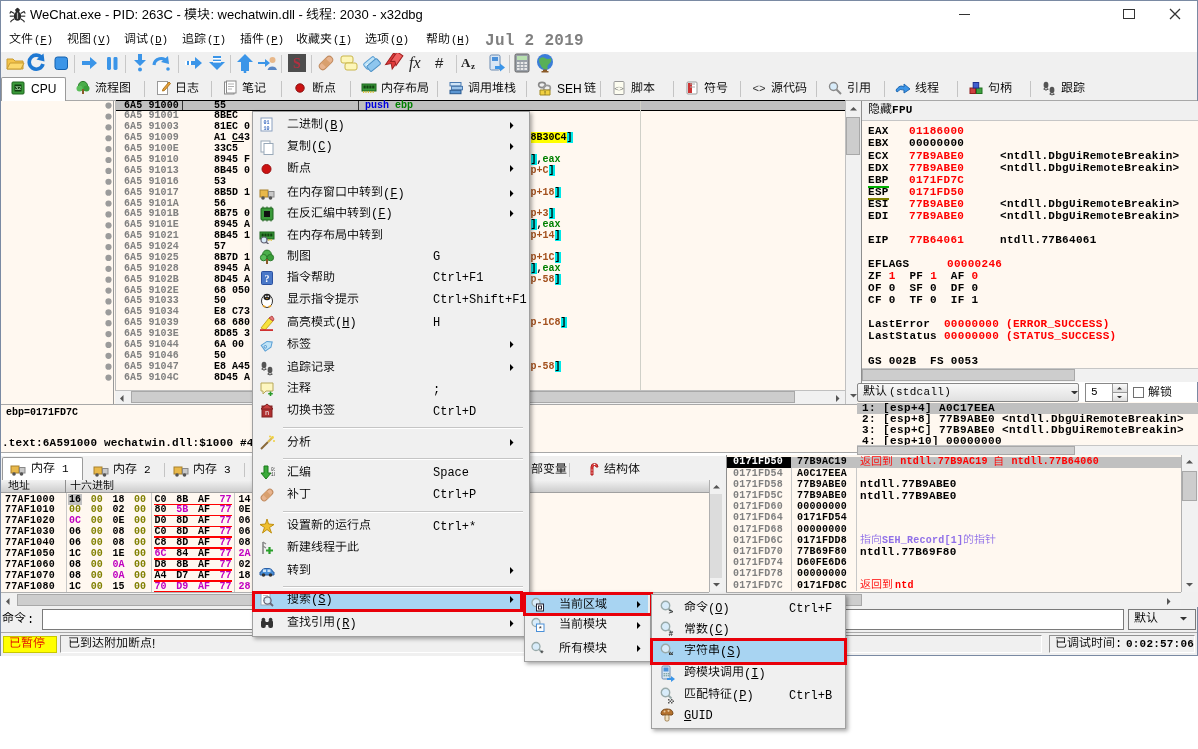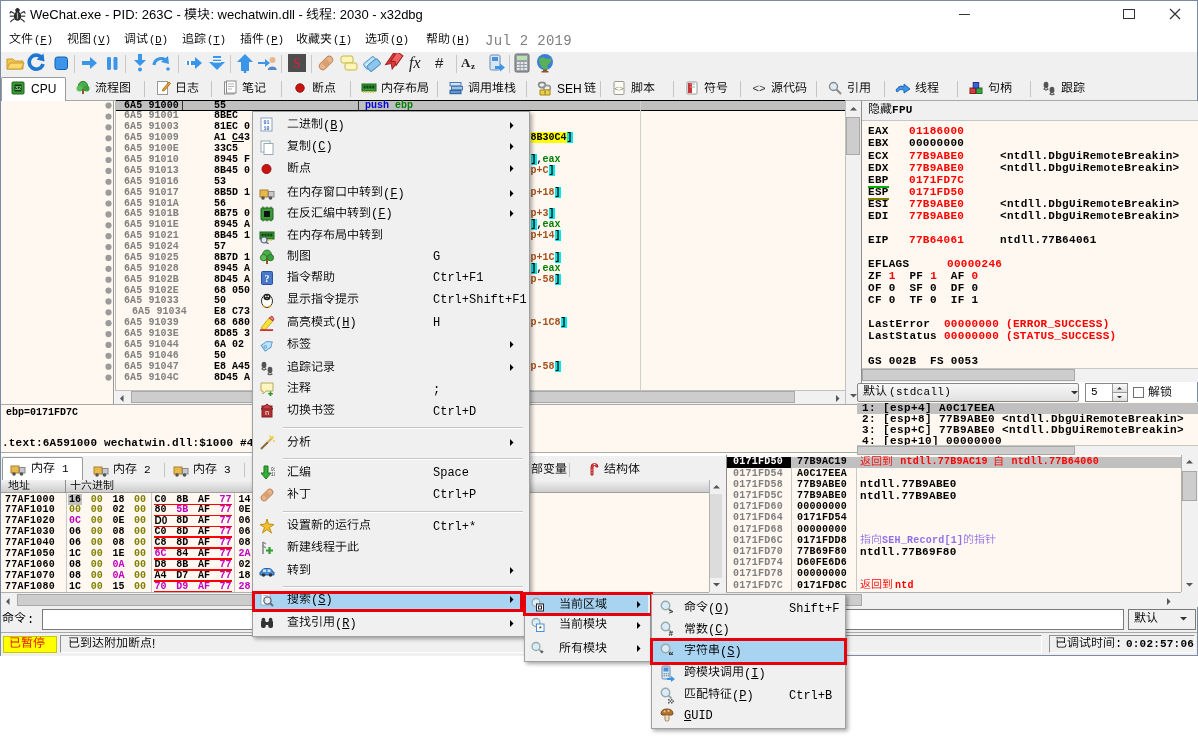--- a/index.html
+++ b/index.html
@@ -208,21 +208,21 @@
 <svg style="position:absolute;left:365px;top:33.16px;width:24px;height:12px;" viewBox="0 0 2000 1000" fill="#000" preserveAspectRatio="none">
     <use href="#u9009" x="0"></use>
     <use href="#u9879" x="1000"></use>
   </svg>
 <div style="position:absolute;left:390px;top:34.25px;line-height:12.5px;font-family:'Liberation Mono',monospace;font-size:10.5px;color:#000;letter-spacing:0px;white-space:pre;">(<span style="text-decoration:underline">O</span>)</div>
 <svg style="position:absolute;left:426px;top:33.16px;width:24px;height:12px;" viewBox="0 0 2000 1000" fill="#000" preserveAspectRatio="none">
     <use href="#u5E2E" x="0"></use>
     <use href="#u52A9" x="1000"></use>
   </svg>
 <div style="position:absolute;left:451px;top:34.25px;line-height:12.5px;font-family:'Liberation Mono',monospace;font-size:10.5px;color:#000;letter-spacing:0px;white-space:pre;">(<span style="text-decoration:underline">H</span>)</div>
-<div style="position:absolute;left:485px;top:34.5px;line-height:12px;font-family:'Liberation Mono',monospace;font-size:14px;font-weight:normal;color:#808080;letter-spacing:0.3px;white-space:pre;">Jul 2 2019</div>
+<div style="position:absolute;left:485px;top:34.5px;line-height:12px;font-family:'Liberation Mono',monospace;font-size:16px;font-weight:bold;color:#808080;letter-spacing:0.3px;white-space:pre;">Jul 2 2019</div>
 <div style="position:absolute;left:1px;top:52px;width:1196px;height:24px;background:#f0f0f0;border-bottom:1px solid #d9d9d9"></div>
 <div style="position:absolute;left:74px;top:55px;width:1px;height:18px;background:#c8c8c8"></div>
 <div style="position:absolute;left:125px;top:55px;width:1px;height:18px;background:#c8c8c8"></div>
 <div style="position:absolute;left:178px;top:55px;width:1px;height:18px;background:#c8c8c8"></div>
 <div style="position:absolute;left:230px;top:55px;width:1px;height:18px;background:#c8c8c8"></div>
 <div style="position:absolute;left:281px;top:55px;width:1px;height:18px;background:#c8c8c8"></div>
 <div style="position:absolute;left:311px;top:55px;width:1px;height:18px;background:#c8c8c8"></div>
 <div style="position:absolute;left:456px;top:55px;width:1px;height:18px;background:#c8c8c8"></div>
 <div style="position:absolute;left:509px;top:55px;width:1px;height:18px;background:#c8c8c8"></div>
 <svg style="position:absolute;left:5px;top:53px" width="20" height="20" viewBox="0 0 20 20">
@@ -571,28 +571,28 @@
 <div style="position:absolute;left:124px;top:251.92px;line-height:12px;font-family:'Liberation Mono',monospace;font-size:10px;font-weight:bold;color:#808080;letter-spacing:0.1px;white-space:pre;">6A5 91025</div>
 <div style="position:absolute;left:214px;top:251.92px;line-height:12px;font-family:'Liberation Mono',monospace;font-size:10px;font-weight:bold;color:#000;letter-spacing:0px;white-space:pre;">8B7D 1</div>
 <div style="position:absolute;left:124px;top:262.8px;line-height:12px;font-family:'Liberation Mono',monospace;font-size:10px;font-weight:bold;color:#808080;letter-spacing:0.1px;white-space:pre;">6A5 91028</div>
 <div style="position:absolute;left:214px;top:262.8px;line-height:12px;font-family:'Liberation Mono',monospace;font-size:10px;font-weight:bold;color:#000;letter-spacing:0px;white-space:pre;">8945 A</div>
 <div style="position:absolute;left:124px;top:273.68px;line-height:12px;font-family:'Liberation Mono',monospace;font-size:10px;font-weight:bold;color:#808080;letter-spacing:0.1px;white-space:pre;">6A5 9102B</div>
 <div style="position:absolute;left:214px;top:273.68px;line-height:12px;font-family:'Liberation Mono',monospace;font-size:10px;font-weight:bold;color:#000;letter-spacing:0px;white-space:pre;">8D45 A</div>
 <div style="position:absolute;left:124px;top:284.56px;line-height:12px;font-family:'Liberation Mono',monospace;font-size:10px;font-weight:bold;color:#808080;letter-spacing:0.1px;white-space:pre;">6A5 9102E</div>
 <div style="position:absolute;left:214px;top:284.56px;line-height:12px;font-family:'Liberation Mono',monospace;font-size:10px;font-weight:bold;color:#000;letter-spacing:0px;white-space:pre;">68 050</div>
 <div style="position:absolute;left:124px;top:295.44px;line-height:12px;font-family:'Liberation Mono',monospace;font-size:10px;font-weight:bold;color:#808080;letter-spacing:0.1px;white-space:pre;">6A5 91033</div>
 <div style="position:absolute;left:214px;top:295.44px;line-height:12px;font-family:'Liberation Mono',monospace;font-size:10px;font-weight:bold;color:#000;letter-spacing:0px;white-space:pre;">50</div>
-<div style="position:absolute;left:124px;top:306.32px;line-height:12px;font-family:'Liberation Mono',monospace;font-size:10px;font-weight:bold;color:#808080;letter-spacing:0.1px;white-space:pre;margin-left:8px;">6A5 91034</div>
+<div style="position:absolute;left:124px;top:306.32px;line-height:12px;font-family:'Liberation Mono',monospace;font-size:10px;font-weight:bold;color:#808080;letter-spacing:0.1px;white-space:pre;">6A5 91034</div>
 <div style="position:absolute;left:214px;top:306.32px;line-height:12px;font-family:'Liberation Mono',monospace;font-size:10px;font-weight:bold;color:#000;letter-spacing:0px;white-space:pre;">E8 C73</div>
 <div style="position:absolute;left:124px;top:317.2px;line-height:12px;font-family:'Liberation Mono',monospace;font-size:10px;font-weight:bold;color:#808080;letter-spacing:0.1px;white-space:pre;">6A5 91039</div>
 <div style="position:absolute;left:214px;top:317.2px;line-height:12px;font-family:'Liberation Mono',monospace;font-size:10px;font-weight:bold;color:#000;letter-spacing:0px;white-space:pre;">68 680</div>
 <div style="position:absolute;left:124px;top:328.08px;line-height:12px;font-family:'Liberation Mono',monospace;font-size:10px;font-weight:bold;color:#808080;letter-spacing:0.1px;white-space:pre;">6A5 9103E</div>
 <div style="position:absolute;left:214px;top:328.08px;line-height:12px;font-family:'Liberation Mono',monospace;font-size:10px;font-weight:bold;color:#000;letter-spacing:0px;white-space:pre;">8D85 3</div>
 <div style="position:absolute;left:124px;top:338.96px;line-height:12px;font-family:'Liberation Mono',monospace;font-size:10px;font-weight:bold;color:#808080;letter-spacing:0.1px;white-space:pre;">6A5 91044</div>
-<div style="position:absolute;left:214px;top:338.96px;line-height:12px;font-family:'Liberation Mono',monospace;font-size:10px;font-weight:bold;color:#000;letter-spacing:0px;white-space:pre;">6A 02</div>
+<div style="position:absolute;left:214px;top:338.96px;line-height:12px;font-family:'Liberation Mono',monospace;font-size:10px;font-weight:bold;color:#000;letter-spacing:0px;white-space:pre;">6A 00</div>
 <div style="position:absolute;left:124px;top:349.84px;line-height:12px;font-family:'Liberation Mono',monospace;font-size:10px;font-weight:bold;color:#808080;letter-spacing:0.1px;white-space:pre;">6A5 91046</div>
 <div style="position:absolute;left:214px;top:349.84px;line-height:12px;font-family:'Liberation Mono',monospace;font-size:10px;font-weight:bold;color:#000;letter-spacing:0px;white-space:pre;">50</div>
 <div style="position:absolute;left:124px;top:360.72px;line-height:12px;font-family:'Liberation Mono',monospace;font-size:10px;font-weight:bold;color:#808080;letter-spacing:0.1px;white-space:pre;">6A5 91047</div>
 <div style="position:absolute;left:214px;top:360.72px;line-height:12px;font-family:'Liberation Mono',monospace;font-size:10px;font-weight:bold;color:#000;letter-spacing:0px;white-space:pre;">E8 A45</div>
 <div style="position:absolute;left:124px;top:371.6px;line-height:12px;font-family:'Liberation Mono',monospace;font-size:10px;font-weight:bold;color:#808080;letter-spacing:0.1px;white-space:pre;">6A5 9104C</div>
 <div style="position:absolute;left:214px;top:371.6px;line-height:12px;font-family:'Liberation Mono',monospace;font-size:10px;font-weight:bold;color:#000;letter-spacing:0px;white-space:pre;">8D45 A</div>
 <div style="position:absolute;left:640px;top:101px;width:1px;height:289px;background:#d0d0c8"></div>
 <div style="position:absolute;left:530.5px;top:132.24px;line-height:12px;font-family:'Liberation Mono',monospace;font-size:10px;font-weight:bold;color:#000;letter-spacing:0px;white-space:pre;"><span style="background:#ffff00">8B30C4</span></div>
 <div style="position:absolute;left:566.5px;top:132.24px;line-height:12px;font-family:'Liberation Mono',monospace;font-size:10px;font-weight:bold;color:#000;letter-spacing:0px;white-space:pre;"><span style="background:#00e8e8">]</span></div>
 <div style="position:absolute;left:530.5px;top:154px;line-height:12px;font-family:'Liberation Mono',monospace;font-size:10px;font-weight:bold;color:#000;letter-spacing:0px;white-space:pre;"><span style="background:#00e8e8">]</span></div>
@@ -800,21 +800,21 @@
 <div style="position:absolute;left:176.2px;top:504.45px;line-height:12px;font-family:'Liberation Mono',monospace;font-size:10px;font-weight:bold;color:#c000c0;letter-spacing:0px;white-space:pre;">5B</div>
 <div style="position:absolute;left:197.9px;top:504.45px;line-height:12px;font-family:'Liberation Mono',monospace;font-size:10px;font-weight:bold;color:#000;letter-spacing:0px;white-space:pre;">AF</div>
 <div style="position:absolute;left:219.6px;top:504.45px;line-height:12px;font-family:'Liberation Mono',monospace;font-size:10px;font-weight:bold;color:#c000c0;letter-spacing:0px;white-space:pre;">77</div>
 <div style="position:absolute;left:154px;top:514.55px;width:77.5px;height:1.6px;background:#f00"></div>
 <div style="position:absolute;left:238.5px;top:504.45px;line-height:12px;font-family:'Liberation Mono',monospace;font-size:10px;font-weight:bold;color:#000;letter-spacing:0px;white-space:pre;">0E</div>
 <div style="position:absolute;left:5px;top:515.4px;line-height:12px;font-family:'Liberation Mono',monospace;font-size:10px;font-weight:bold;color:#000;letter-spacing:0.25px;white-space:pre;">77AF1020</div>
 <div style="position:absolute;left:69px;top:515.4px;line-height:12px;font-family:'Liberation Mono',monospace;font-size:10px;font-weight:bold;color:#c000c0;letter-spacing:0px;white-space:pre;text-align:center;">0C</div>
 <div style="position:absolute;left:90.7px;top:515.4px;line-height:12px;font-family:'Liberation Mono',monospace;font-size:10px;font-weight:bold;color:#808000;letter-spacing:0px;white-space:pre;">00</div>
 <div style="position:absolute;left:112.4px;top:515.4px;line-height:12px;font-family:'Liberation Mono',monospace;font-size:10px;font-weight:bold;color:#000;letter-spacing:0px;white-space:pre;">0E</div>
 <div style="position:absolute;left:134.1px;top:515.4px;line-height:12px;font-family:'Liberation Mono',monospace;font-size:10px;font-weight:bold;color:#808000;letter-spacing:0px;white-space:pre;">00</div>
-<div style="position:absolute;left:154.5px;top:515.4px;line-height:12px;font-family:Liberation Sans, sans-serif;font-size:10px;font-weight:bold;color:#000;letter-spacing:0px;white-space:pre;">D0</div>
+<div style="position:absolute;left:154.5px;top:515.4px;line-height:12px;font-family:Liberation Mono, monospace;font-size:10px;font-weight:bold;color:#000;letter-spacing:0px;white-space:pre;">D0</div>
 <div style="position:absolute;left:176.2px;top:515.4px;line-height:12px;font-family:'Liberation Mono',monospace;font-size:10px;font-weight:bold;color:#000;letter-spacing:0px;white-space:pre;">8D</div>
 <div style="position:absolute;left:197.9px;top:515.4px;line-height:12px;font-family:'Liberation Mono',monospace;font-size:10px;font-weight:bold;color:#000;letter-spacing:0px;white-space:pre;">AF</div>
 <div style="position:absolute;left:219.6px;top:515.4px;line-height:12px;font-family:'Liberation Mono',monospace;font-size:10px;font-weight:bold;color:#c000c0;letter-spacing:0px;white-space:pre;">77</div>
 <div style="position:absolute;left:154px;top:525.5px;width:77.5px;height:1.6px;background:#f00"></div>
 <div style="position:absolute;left:238.5px;top:515.4px;line-height:12px;font-family:'Liberation Mono',monospace;font-size:10px;font-weight:bold;color:#000;letter-spacing:0px;white-space:pre;">06</div>
 <div style="position:absolute;left:5px;top:526.35px;line-height:12px;font-family:'Liberation Mono',monospace;font-size:10px;font-weight:bold;color:#000;letter-spacing:0.25px;white-space:pre;">77AF1030</div>
 <div style="position:absolute;left:69px;top:526.35px;line-height:12px;font-family:'Liberation Mono',monospace;font-size:10px;font-weight:bold;color:#000;letter-spacing:0px;white-space:pre;">06</div>
 <div style="position:absolute;left:90.7px;top:526.35px;line-height:12px;font-family:'Liberation Mono',monospace;font-size:10px;font-weight:bold;color:#808000;letter-spacing:0px;white-space:pre;">00</div>
 <div style="position:absolute;left:112.4px;top:526.35px;line-height:12px;font-family:'Liberation Mono',monospace;font-size:10px;font-weight:bold;color:#000;letter-spacing:0px;white-space:pre;">08</div>
 <div style="position:absolute;left:134.1px;top:526.35px;line-height:12px;font-family:'Liberation Mono',monospace;font-size:10px;font-weight:bold;color:#808000;letter-spacing:0px;white-space:pre;">00</div>
@@ -1397,21 +1397,21 @@
 <svg style="position:absolute;left:659px;top:599.5px" width="17" height="17" viewBox="0 0 17 17">
     <circle cx="6.5" cy="5.5" r="4.2" fill="#d8ecfa" stroke="#9aa" stroke-width="1.4"></circle>
     <path d="M9.5 8.5 L12.5 11.5" stroke="#9aa" stroke-width="1.9"></path>
     <text x="12" y="14" font-size="8" fill="#333" text-anchor="middle" font-family="Liberation Mono" font-weight="bold">&gt;</text>
   </svg>
 <svg style="position:absolute;left:684px;top:601.16px;width:24px;height:12px;" viewBox="0 0 2000 1000" fill="#000" preserveAspectRatio="none">
     <use href="#u547D" x="0"></use>
     <use href="#u4EE4" x="1000"></use>
   </svg>
 <div style="position:absolute;left:708px;top:601.5px;line-height:14px;font-family:'Liberation Mono',monospace;font-size:12px;color:#000;letter-spacing:0px;white-space:pre;">(<span style="text-decoration:underline">O</span>)</div>
-<div style="position:absolute;left:789px;top:601.5px;line-height:14px;font-family:'Liberation Mono',monospace;font-size:12px;color:#000;letter-spacing:0px;white-space:pre;">Shift+F</div>
+<div style="position:absolute;left:789px;top:601.5px;line-height:14px;font-family:'Liberation Mono',monospace;font-size:12px;color:#000;letter-spacing:0px;white-space:pre;">Ctrl+F</div>
 <svg style="position:absolute;left:659px;top:621px" width="17" height="17" viewBox="0 0 17 17">
     <circle cx="6.5" cy="5.5" r="4.2" fill="#d8ecfa" stroke="#9aa" stroke-width="1.4"></circle>
     <path d="M9.5 8.5 L12.5 11.5" stroke="#9aa" stroke-width="1.9"></path>
     <text x="12" y="15" font-size="8" fill="#333" text-anchor="middle" font-family="Liberation Mono" font-weight="bold">#</text>
   </svg>
 <svg style="position:absolute;left:684px;top:622.66px;width:24px;height:12px;" viewBox="0 0 2000 1000" fill="#000" preserveAspectRatio="none">
     <use href="#u5E38" x="0"></use>
     <use href="#u6570" x="1000"></use>
   </svg>
 <div style="position:absolute;left:708px;top:623px;line-height:14px;font-family:'Liberation Mono',monospace;font-size:12px;color:#000;letter-spacing:0px;white-space:pre;">(<span style="text-decoration:underline">C</span>)</div>

